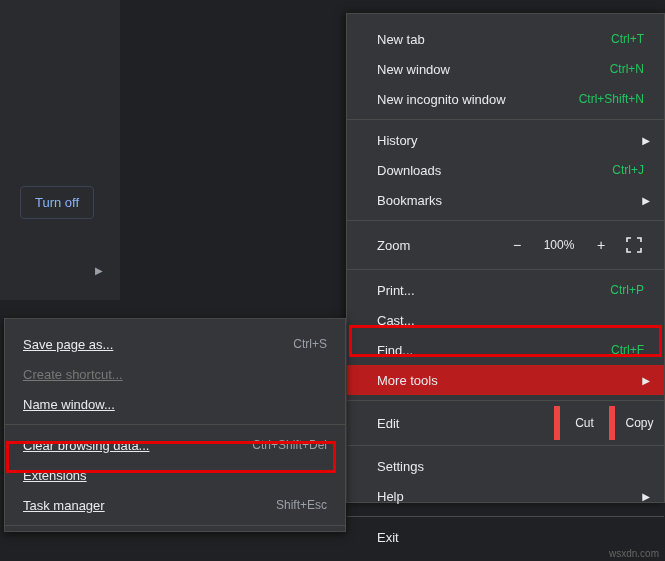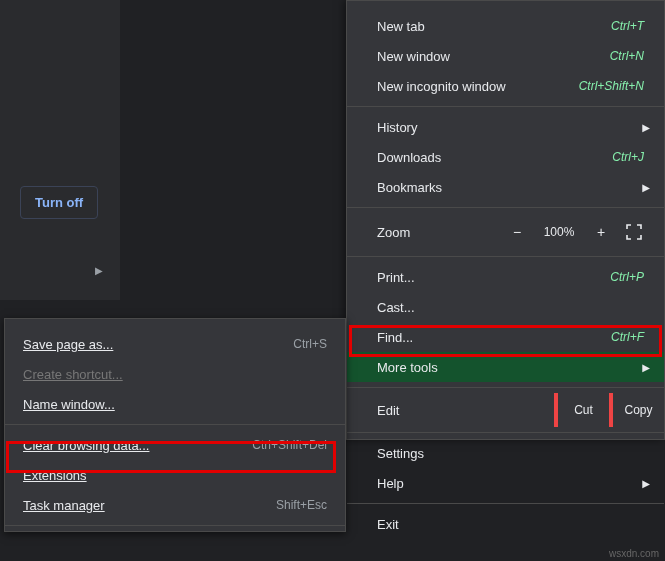--- a/index.html
+++ b/index.html
@@ -20,73 +20,73 @@
     background: #2a2b2e;
   }
   .turn-off-btn {
     position: absolute;
     left: 20px; top: 186px;
     border: 1px solid #3b4357;
     color: #8ab4f8;
     background: transparent;
     padding: 8px 14px;
     font-size: 13px;
-    font-weight: bold;
+    font-weight: normal;
     border-radius: 4px;
     cursor: pointer;
   }
   .side-arrow {
     position: absolute;
     left: 95px;
     top: 265px;
     color: #9aa0a6;
     font-size: 10px;
   }
 
   
   .menu-main {
     position: absolute;
-    right: 0; top: 0;
+    right: 0; top: 13px;
     width: 319px;
-    height: 440px;
+    height: 490px;
     background: #35363a;
     border: 1px solid #4a4a4a;
     box-shadow: -2px 0 8px rgba(0,0,0,0.5);
   }
   .row {
     display: flex;
     align-items: center;
     height: 30px;
     padding: 0 20px 0 30px;
     position: relative;
     cursor: default;
   }
   .label { flex: 1; color: #e8eaed; }
-  .shortcut { color: #86efac; font-size: 12px; font-style: italic; }
+  .shortcut { color: #22c55e; font-size: 12px; }
   .sep { height: 1px; background: #4a4a4a; margin: 5px 0; }
   .arrow-r { color: #e8eaed; font-size: 10px; margin-left: 8px; }
   .shortcut + .arrow-r, .label + .arrow-r { position:absolute; right:14px; }
 
   
   .zoom-row { display:flex; align-items:center; height:38px; padding:0 14px 0 30px;gap:20px; }
   .zoom-label { flex:1; }
   .zoom-ctrls { display:flex; align-items:center; gap:0; }
   .zb { width:34px; text-align:center; color:#e8eaed; font-size:14px; cursor:pointer; }
   .zv { width:50px; text-align:center; color:#e8eaed; font-size:12px; }
   .fs { width:32px; display:flex; justify-content:center; cursor:pointer;}
   .fs svg { width:16px; height:16px; }
 
   .highlighted {
-    background: #14532d;
+    background: #b91c1c;
   }
   
   .edit-row { display:flex; align-items:center; height:34px; padding-left:30px;gap:12px; }
   .edit-lbl { flex:1; }
   .edit-btns { display:flex; }
-  .eb { width:55px; text-align:left; font-size:12px; color:#e8eaed; border-left:4px solid #ef4444; height:34px; display:flex; align-items:center; justify-content:center; cursor:pointer;}
+  .eb { width:55px; text-align:left; font-size:12px; color:#e8eaed; border-left:6px solid #ef4444; height:34px; display:flex; align-items:center; justify-content:center; cursor:pointer;}
 
   
   .menu-sub {
     position: absolute;
     left: 4px; top: 318px;
     width: 342px;
     background: #35363a;
     border: 1px solid #4a4a4a;
     box-shadow: 0 2px 8px rgba(0,0,0,0.6);
   }

